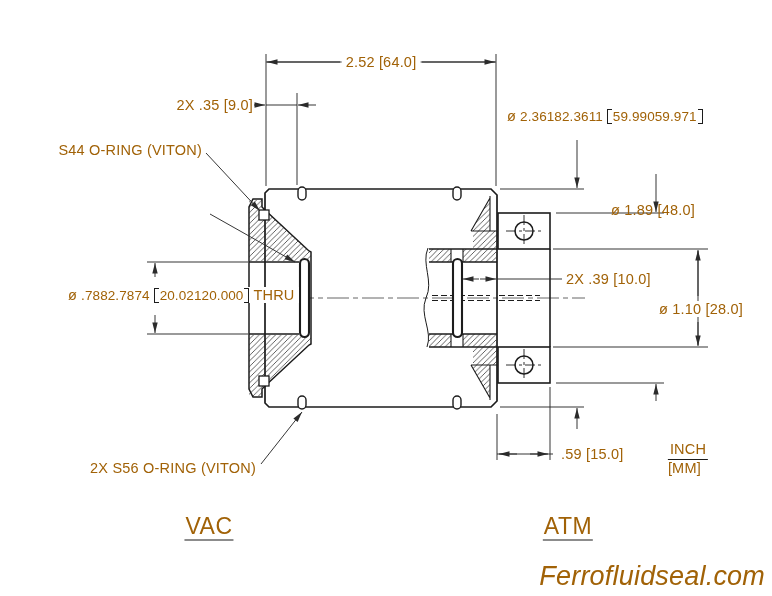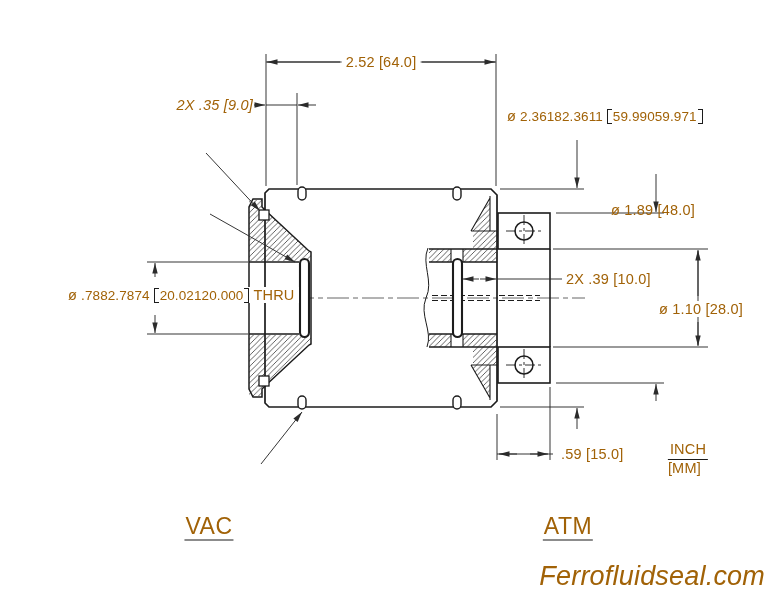--- a/index.html
+++ b/index.html
@@ -143,21 +143,21 @@
 
     <g stroke="#2b2b2b" stroke-width="0.95" fill="none">
       <line x1="206" y1="153" x2="260" y2="211" marker-end="url(#ah)"></line>
       <line x1="210" y1="214" x2="295" y2="262" marker-end="url(#ah)"></line>
       <line x1="261" y1="464" x2="302" y2="412" marker-end="url(#ah)"></line>
     </g>
   </svg>
 
   <div class="lbl bg" style="left:381px;top:62px;">2.52 [64.0]</div>
 
-  <div class="lbl la-right" style="left:253px;top:105px;font-style:italic;">2X .35 [9.0]</div>
+  <div class="lbl la-right" style="left:253px;top:105px;">2X .35 [9.0]</div>
 
   <div class="lbl la-left dimblock" style="left:507px;top:116px;">
     <span>ø</span>
     <span class="stk">
       <span>2.3618</span>
       <span>2.3611</span>
     </span>
     <span class="brk">
       <span>59.990</span>
       <span>59.971</span>
@@ -183,22 +183,24 @@
 
   <div class="lbl bg" style="left:701px;top:309px;">ø 1.10 [28.0]</div>
 
   <div class="lbl la-left bg" style="left:557px;top:454px;">.59 [15.0]</div>
 
   <div class="lbl units" style="left:688px;top:459px;">
     <span class="num">INCH</span>
     <span>[MM]</span>
   </div>
 
-
-
+  <div class="lbl la-right" style="left:202px;top:150px;">S44 O-RING (VITON)</div>
+
+
+  <div class="lbl la-right" style="left:256px;top:468px;">2X S56 O-RING (VITON)</div>
 
   <div class="lbl bigcap" style="left:209px;top:527px;">VAC</div>
 
   <div class="lbl bigcap" style="left:568px;top:527px;">ATM</div>
 
   <div class="lbl la-right brand" style="left:765px;top:576px;">Ferrofluidseal.com</div>
 
 </div>
 
 </body></html>

